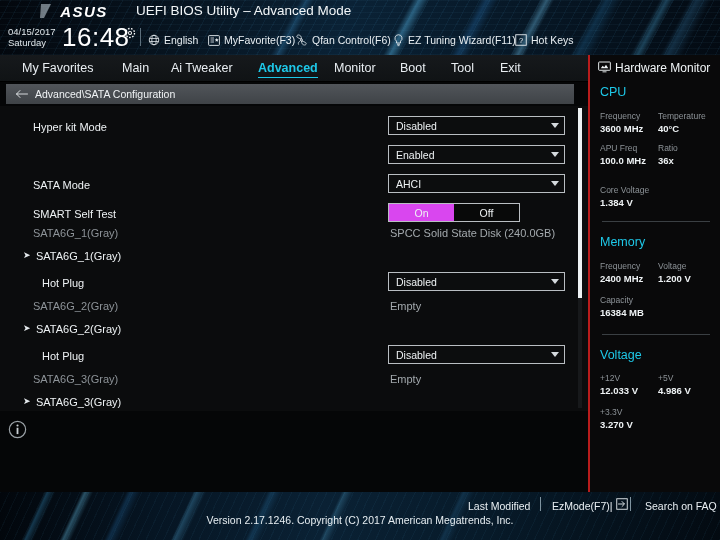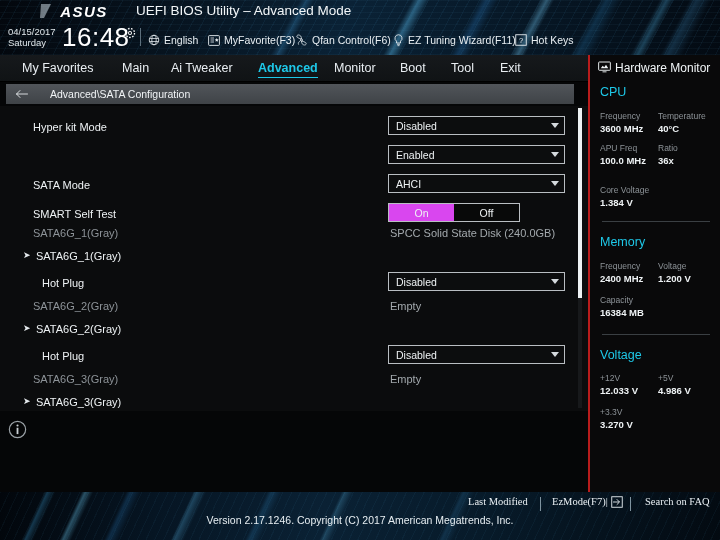--- a/index.html
+++ b/index.html
@@ -80,21 +80,21 @@
   }
   .nav-tab.active { color:#1ec8e8; }
   .nav-tab.active::after {
     content:""; position:absolute; left:0; right:0; bottom:4px; height:1px; background:#1ec8e8;
   }
 
   
   #breadcrumb {
     position:absolute; left:6px; top:84px; width:568px; height:20px;
     background:linear-gradient(180deg,#51555a 0%,#3f4347 100%);
-    display:flex; align-items:center; gap:22px; padding-left:9px;
+    display:flex; align-items:center; gap:7px; padding-left:9px;
     color:#f0f3f5; font-size:10.5px;
   }
   #bc-arrow { display:flex; align-items:center; }
 
   
   #content {
     position:absolute; left:0; top:106px; width:588px; height:305px;
     background:#0b0c0d; overflow:hidden;
   }
   .row { position:absolute; left:0; width:588px; height:26px; }
@@ -172,22 +172,22 @@
       linear-gradient(115deg, rgba(0,0,0,0) 0 62%, rgba(60,150,210,.18) 62.5%, rgba(0,0,0,0) 64%),
       linear-gradient(100deg, #02060b 0%, #061523 22%, #0a2134 45%, #071a29 68%, #030a11 100%);
     overflow:hidden;
   }
   #footer::after {
     content:""; position:absolute; inset:0;
     background: repeating-linear-gradient(115deg, rgba(80,180,230,.05) 0 1px, rgba(0,0,0,0) 1px 8px);
     pointer-events:none;
   }
   .ft-item {
-    position:absolute; top:4px; height:16px; display:flex; align-items:flex-start; gap:3px;
-    color:#e9eff3; font-size:10.5px; white-space:nowrap; z-index:3; cursor:pointer;font-family:Liberation Serif, serif;
+    position:absolute; top:4px; height:16px; display:flex; align-items:flex-end; gap:3px;
+    color:#e9eff3; font-size:10.5px; white-space:nowrap; z-index:3; cursor:pointer;
   }
   .ft-sep { position:absolute; top:5px; width:1px; height:14px; background:#7f939f; z-index:3; }
   #copyright {
     position:absolute; left:0; right:0; top:22px; text-align:center;
     color:#e6edf1; font-size:10.5px; z-index:3;
   }
 </style>
 </head>
 <body>
 

